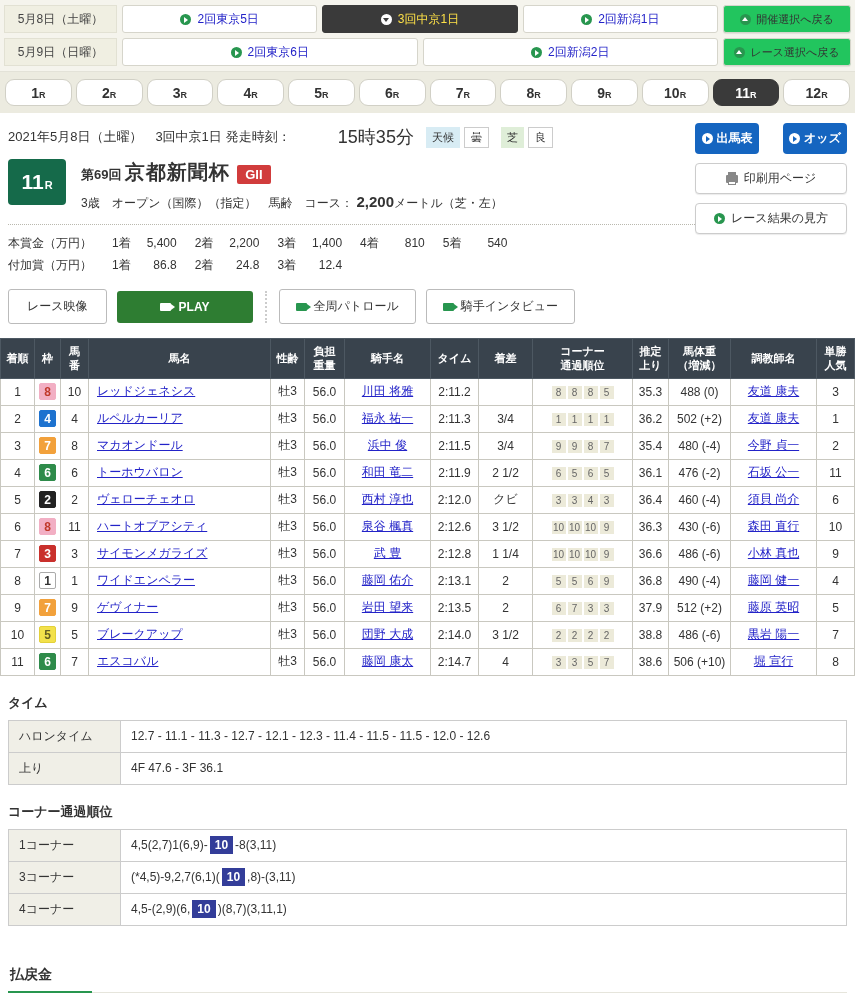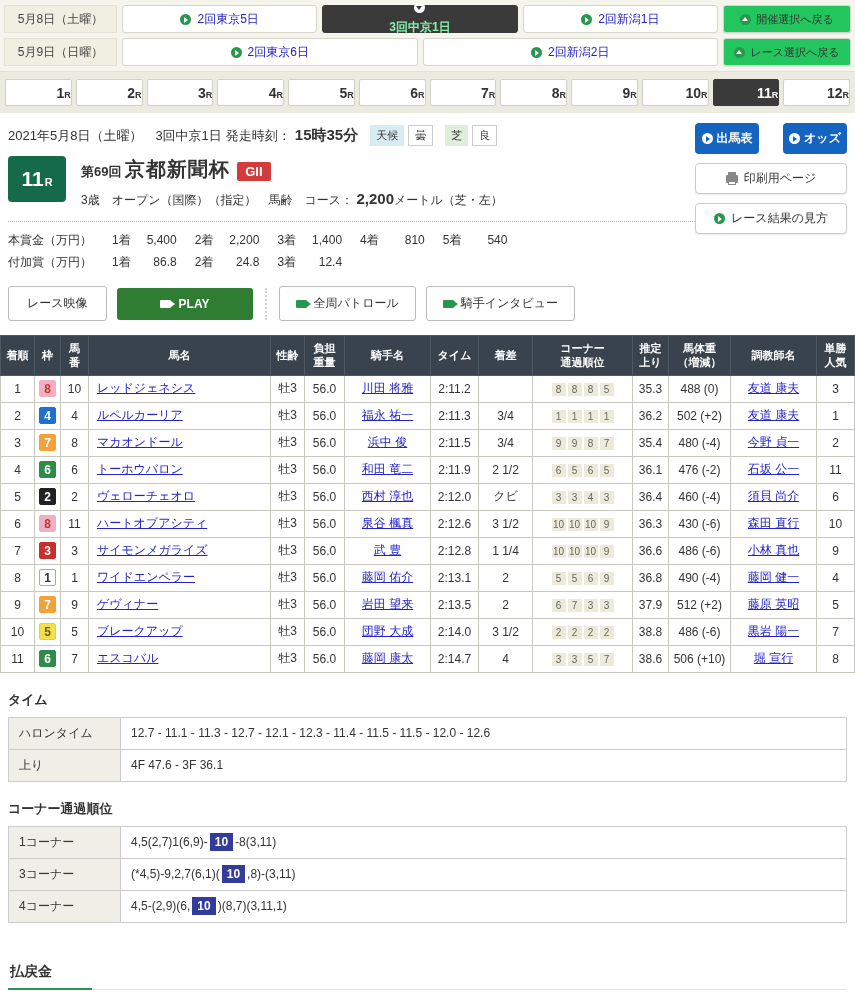--- a/index.html
+++ b/index.html
@@ -5,45 +5,45 @@
   * { box-sizing: border-box; }
   body {
     width: 855px; margin: 0; background: #fff; color: #333;
     font-family: "Liberation Sans", "DejaVu Sans", sans-serif; font-size: 12px;
   }
   
   .topnav { background:#f5f4ed; border-bottom:1px solid #e3e2d8; padding:5px 4px; display:flex; flex-direction:column; gap:5px; }
   .nav-row { display:flex; gap:5px; height:28px; }
   .nav-date { width:113px; background:#f0efe2; border:1px solid #e2e1d3; display:flex; align-items:center; justify-content:center; font-size:12px; color:#444; }
   .nav-btn { flex:1; display:flex; align-items:center; justify-content:center; gap:6px; background:#fff; border:1px solid #d6d5cb; border-radius:3px; color:var(--link,#2323c8); font-size:12px; cursor:pointer; font-family:inherit; }
-  .nav-btn.active { background:var(--nav-active,#3a3a3a); color:#86efac; border-color:var(--nav-active,#3a3a3a); font-weight:bold;flex-direction:column; }
+  .nav-btn.active { background:var(--nav-active,#3a3a3a); color:#fde047; border-color:var(--nav-active,#3a3a3a); font-weight:normal; }
   .nav-back { width:128px; display:flex; align-items:center; justify-content:center; gap:5px; background:#22c55e; border:1px solid #d6d5cb; border-radius:3px; color:#333; font-size:11px; cursor:pointer; font-family:inherit; box-shadow:0 1px 1px rgba(0,0,0,.08); }
   .ico { width:11px; height:11px; border-radius:50%; background:var(--icon-green,#28964f); position:relative; flex:none; display:inline-block; }
   .ico::after { content:""; position:absolute; left:4px; top:3px; border-left:4px solid #fff; border-top:3px solid transparent; border-bottom:3px solid transparent; }
   .ico.down-white { background:#fff; }
   .ico.down-white::after { left:2px; top:4px; border-left:3.5px solid transparent; border-right:3.5px solid transparent; border-top:4px solid #3a3a3a; border-bottom:0; }
   .ico.up::after { left:2px; top:3px; border-left:3.5px solid transparent; border-right:3.5px solid transparent; border-bottom:4px solid #fff; border-top:0; }
   .ico.blue-arrow { background:#fff; }
   .ico.blue-arrow::after { border-left-color:var(--blue-btn,#1565c0); }
   
   .tabs { background:#ecebe0; padding:7px 5px; display:flex; gap:4px; }
-  .tab { flex:1; text-align:right; background:#fff; border:1px solid #d1d0c6; border-radius:2px; padding:5px 0 4px; font-weight:bold; font-size:14px; color:#333; cursor:pointer; }
+  .tab { flex:1; text-align:center; background:#fff; border:1px solid #d1d0c6; border-radius:9px; padding:5px 0 4px; font-weight:bold; font-size:14px; color:#333; cursor:pointer; }
   .tab small { font-size:9px; }
   .tab.active { background:var(--nav-active,#3a3a3a); border-color:var(--nav-active,#3a3a3a); color:#fff; }
   
   .race-info { position:relative; padding:12px 8px 0; }
   .side-buttons { position:absolute; right:8px; top:10px; width:152px; display:flex; flex-direction:column; gap:9px; }
   .side-row { display:flex; gap:24px; }
   .btn-blue { flex:1; background:var(--blue-btn,#1565c0); color:#fff; border:none; border-radius:4px; padding:7px 0; font-weight:bold; font-size:12px; display:flex; align-items:center; justify-content:center; gap:4px; cursor:pointer; font-family:inherit; }
   .btn-white { background:#fff; border:1px solid #ccc; border-radius:4px; padding:6px 0; font-size:12px; display:flex; align-items:center; justify-content:center; gap:6px; cursor:pointer; font-family:inherit; color:#333; box-shadow:0 1px 1px rgba(0,0,0,.08); }
   .printer { width:12px; height:8px; background:#888; border-radius:1px; position:relative; display:inline-block; }
   .printer::before { content:""; position:absolute; left:2px; top:-3px; width:8px; height:3px; background:#888; }
   .printer::after { content:""; position:absolute; left:2px; bottom:-2px; width:6px; height:2px; background:#fff; border:1px solid #888; }
   .date-line { display:flex; align-items:center; gap:4px; font-size:13px; }
-  .start-time { font-size:15px; font-weight:bold; }
+  .start-time { font-size:18px; font-weight:normal;margin-left:43px; }
   .badge-label { background:#d8ecf4; padding:3px 6px; font-size:11px; margin-left:8px; }
   .badge-label.turf { background:#dfeed8; }
   .badge-value { background:#fff; border:1px solid #ccc; padding:2px 6px; font-size:11px; }
   .title-row { display:flex; align-items:flex-start; gap:15px; margin-top:10px; }
   .race-no { background:var(--badge-green,#156a4a); color:#fff; border-radius:4px; width:58px; height:46px; display:flex; align-items:center; justify-content:center; font-size:21px; font-weight:bold; }
   .race-no small { font-size:11px; margin:6px 0 0 1px; }
   .round { font-size:13px; font-weight:bold; }
   .race-title { font-size:20px; font-weight:bold; letter-spacing:1px; }
   .grade { background:var(--grade-red,#d13c3c); color:#fff; font-weight:bold; font-size:13px; padding:2px 8px; border-radius:2px; margin-left:4px; }
   .conds { margin-top:7px; font-size:12px; color:#333; }

